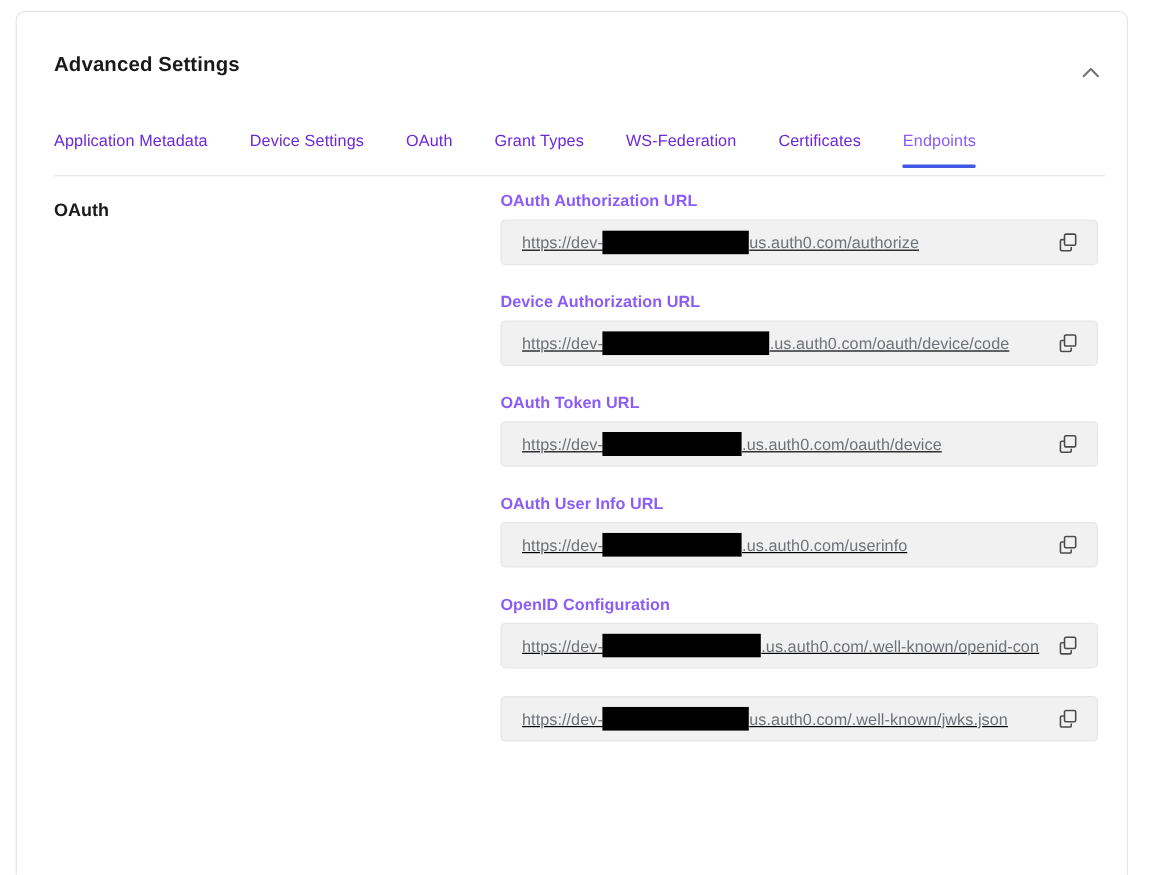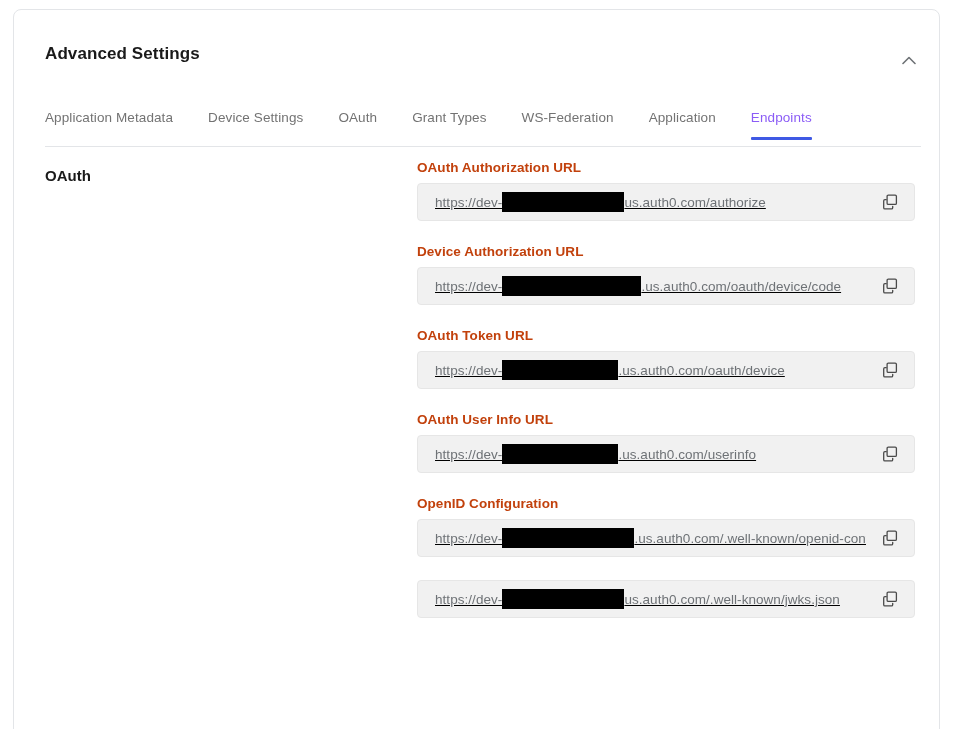--- a/index.html
+++ b/index.html
@@ -73,21 +73,21 @@
     height: 42px;
     border-bottom: 1px solid #e3e5e8;
     box-sizing: border-box;
     display: flex;
     align-items: flex-start;
   }
 
   .tab {
     position: relative;
     font-size: 13.5px;
-    color: #737373;
+    color: #6d28d9;
     padding: 5px 0 14px 0;
     margin-right: 35px;
     cursor: pointer;
     white-space: nowrap;
     letter-spacing: 0.1px;
   }
   .tab:last-child { margin-right: 0; }
 
   .tab.active {
     color: #8b5cf6;
@@ -127,21 +127,21 @@
     width: 498px;
   }
 
   .field {
     margin-bottom: 23px;
   }
 
   .field-label {
     font-size: 13.5px;
     font-weight: 700;
-    color: #c2410c;
+    color: #8b5cf6;
     margin-bottom: 8px;
     letter-spacing: 0.05px;
   }
 
   .input-row {
     position: relative;
     height: 38px;
     background: #f1f1f1;
     border: 1px solid #e6e6e6;
     border-radius: 4px;
@@ -207,21 +207,21 @@
         </svg>
       </button>
     </div>
 
     <div class="tabs">
         <div class="tab">Application Metadata</div>
         <div class="tab">Device Settings</div>
         <div class="tab">OAuth</div>
         <div class="tab">Grant Types</div>
         <div class="tab">WS-Federation</div>
-        <div class="tab">Application</div>
+        <div class="tab">Certificates</div>
         <div class="tab active">Endpoints</div>
       </div>
 
     <div class="body">
       <div class="section-label">OAuth</div>
 
       <div class="fields">
           <div class="field">
             <div class="field-label">OAuth Authorization URL</div>
             <div class="input-row">

